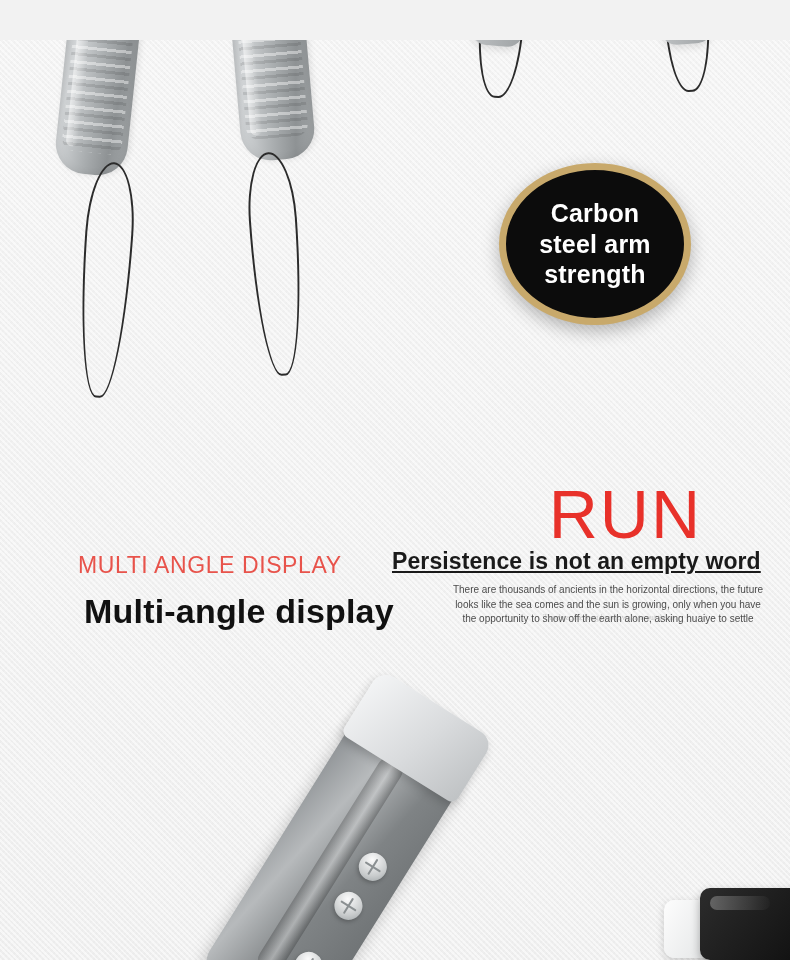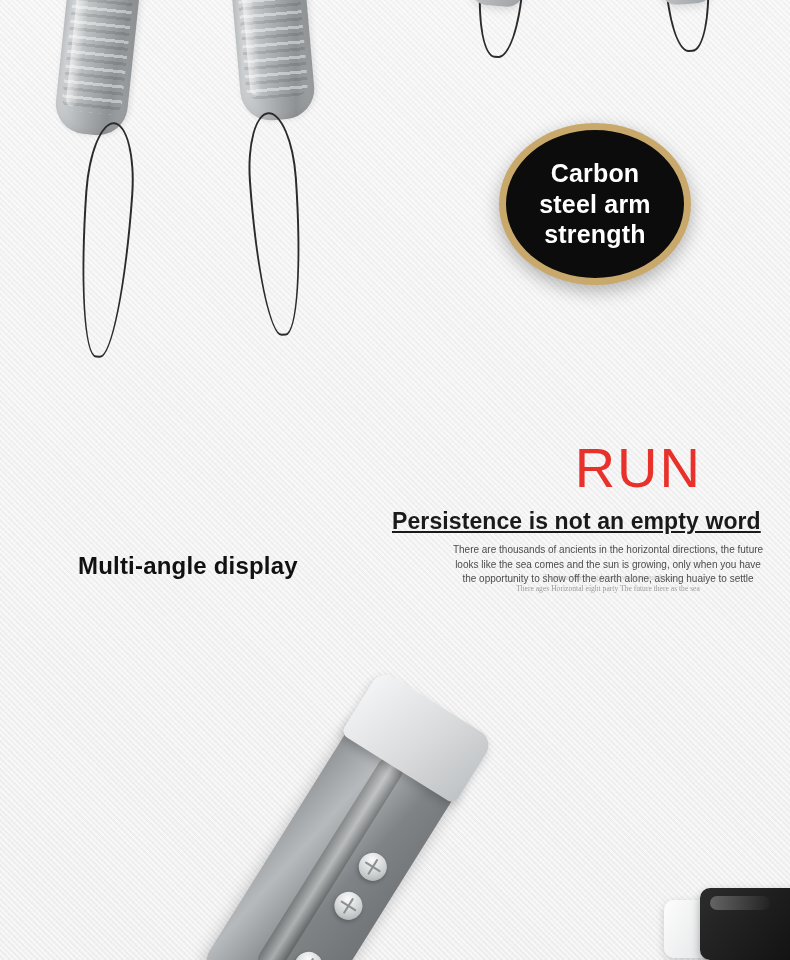--- a/index.html
+++ b/index.html
@@ -17,20 +17,21 @@
 
   
   .page {
     position: absolute;
     inset: 0;
     background:
       repeating-linear-gradient(45deg, rgba(255,255,255,0.55) 0 2px, rgba(0,0,0,0) 2px 4px),
       repeating-linear-gradient(-45deg, rgba(0,0,0,0.012) 0 2px, rgba(0,0,0,0) 2px 4px),
       linear-gradient(180deg, #f3f3f3 0%, #f1f1f1 45%, #efefef 100%);
     overflow: hidden;
+    margin-top: 40px;
   }
 
   
   .photo-top {
     position: absolute;
     left: 0;
     top: 0;
     width: 790px;
     height: 400px;
     overflow: hidden;
@@ -123,21 +124,21 @@
     letter-spacing: 0.2px;
     white-space: pre-line;
   }
 
   
   .run-word {
     position: absolute;
     right: 88px;
     top: 440px;
     color: #e8312a;
-    font-size: 56px;
+    font-size: 68px;
     font-weight: normal;
     letter-spacing: 2px;
     line-height: 1;
   }
   .persistence {
     position: absolute;
     left: 392px;
     top: 508px;
     color: #1a1a1a;
     font-size: 23px;
@@ -175,24 +176,24 @@
   .multi-caps {
     position: absolute;
     left: 78px;
     top: 512px;
     color: #e8534b;
     font-size: 23px;
     letter-spacing: 0.6px;
   }
   .multi-big {
     position: absolute;
-    left: 78px;
+    left: 84px;
     top: 552px;
     color: #111111;
-    font-size: 24px;
+    font-size: 34px;
     font-weight: bold;
     letter-spacing: 0.2px;
   }
 
   
   .photo-bottom {
     position: absolute;
     left: 0;
     bottom: 0;
     width: 790px;
@@ -307,23 +308,23 @@
     <div class="badge-text">Carbon
 steel arm
 strength</div>
   </div>
 
   <div class="run-word">RUN</div>
   <div class="persistence">Persistence is not an empty word</div>
   <div class="paragraph">There are thousands of ancients in the horizontal directions, the future looks like the sea comes and the sun is growing, only when you have the opportunity to show off the earth alone, asking huaiye to settle</div>
   <div class="paragraph-faded">
     <div class="ghost">Timeless, the long heavy, want to put them</div>
-    <div>There ages Horizontal eight party The future there as the sea</div>
   </div>
 
+  <div class="multi-caps">MULTI ANGLE DISPLAY</div>
   <div class="multi-big">Multi-angle display</div>
 
   <div class="photo-bottom">
     <div class="arm">
       <div class="arm-body"></div>
       <div class="arm-groove"></div>
       <div class="arm-cap"></div>
       <div class="screw" id="screw-1"></div>
       <div class="screw" id="screw-2"></div>
       <div class="screw" id="screw-3"></div>

